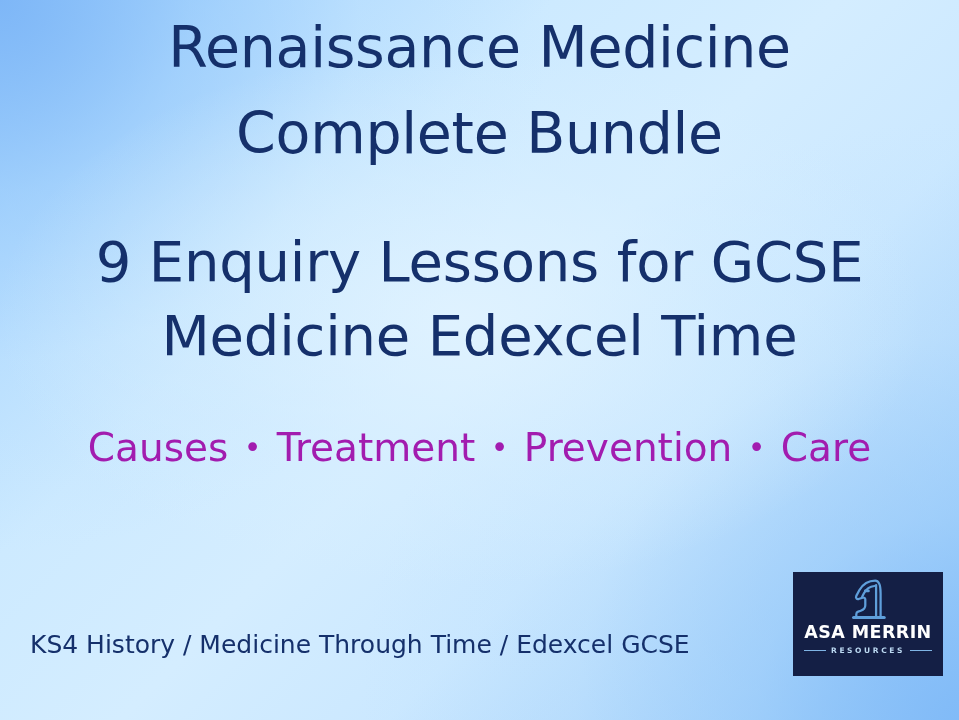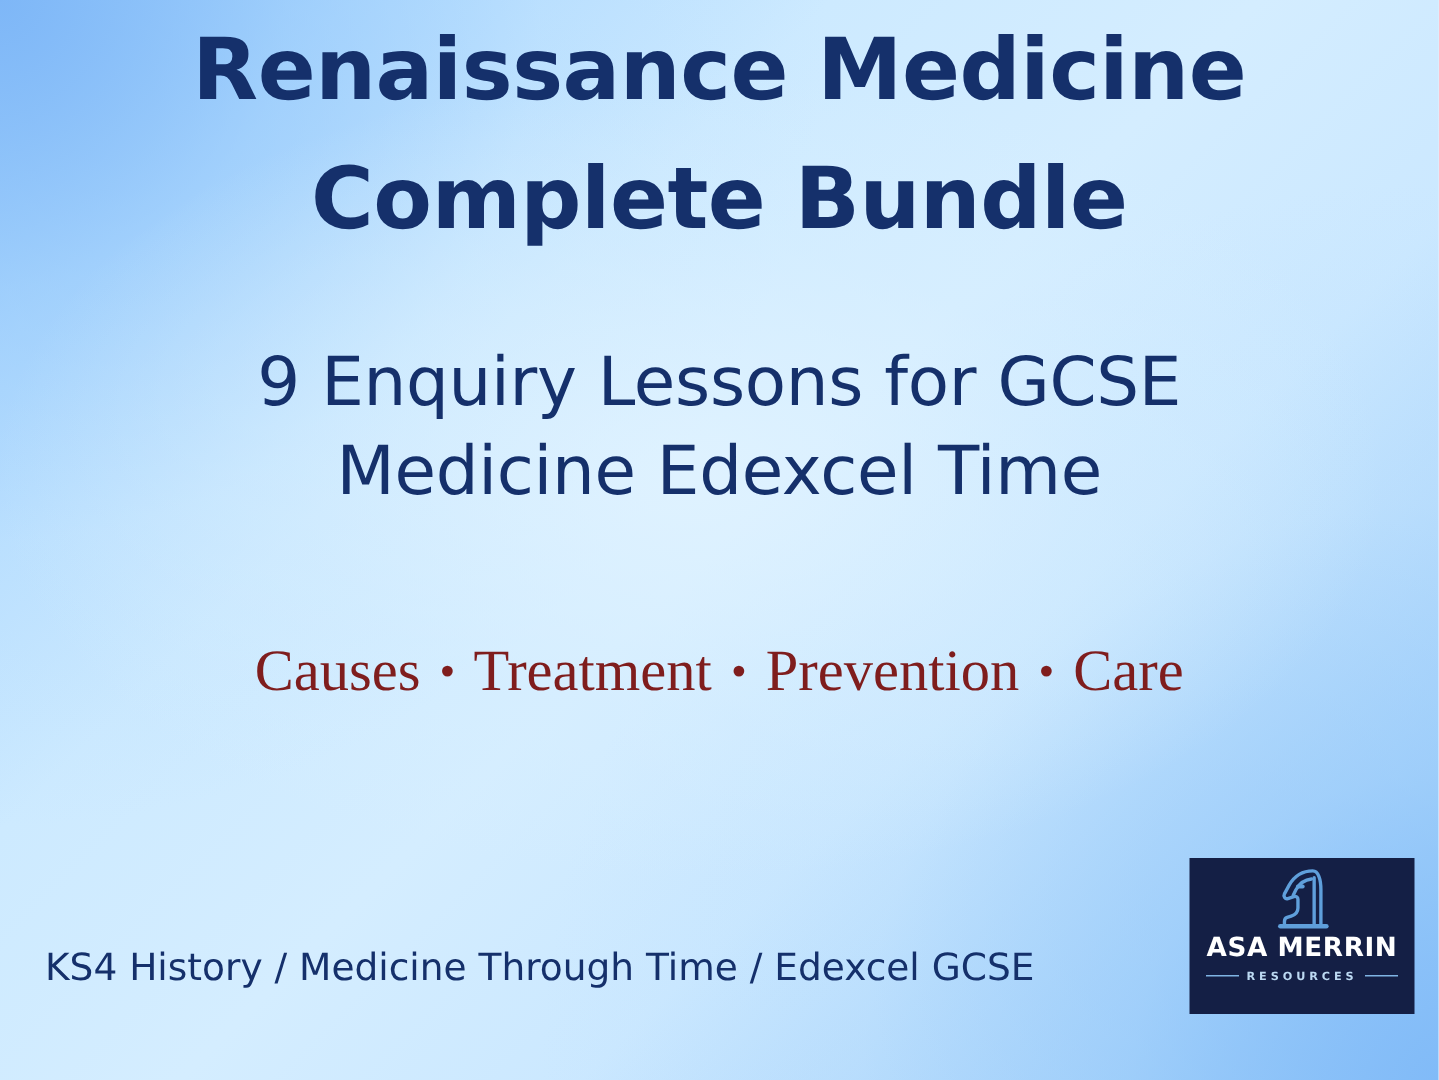--- a/index.html
+++ b/index.html
@@ -71,57 +71,56 @@
     position: absolute;
     top: 18px;
     left: 0;
     width: 959px;
     text-align: center;
     color: #15306b;
   }
   .title-line {
     font-size: 57px;
     line-height: 1.04;
-    font-weight: 700;
+    font-weight: 400;
     letter-spacing: -0.3px;
     white-space: nowrap;
   }
   .title-line.second {
     margin-top: 27px;
     text-align: center;
   }
 
   .subtitle-block {
     position: absolute;
     top: 225px;
     left: 0;
     width: 959px;
     text-align: center;
     color: #15306b;
-    font-size: 45px;
+    font-size: 56px;
     line-height: 1.32;
     font-weight: 400;
     letter-spacing: -0.2px;
   }
   .subtitle-line {
     white-space: nowrap;
   }
 
   .tagline-block {
     position: absolute;
     top: 425px;
     left: 0;
     width: 959px;
     text-align: center;
-    color: #7f1d1d;
+    color: #a21caf;
     font-size: 39px;
     line-height: 1.2;
     font-weight: 400;
     white-space: nowrap;
-    font-family: Liberation Serif, serif;
   }
   .tagline-block .sep {
     font-size: 30px;
     vertical-align: 3px;
     padding: 0 3px;
   }
 
   .footer-text {
     position: absolute;
     top: 629px;

